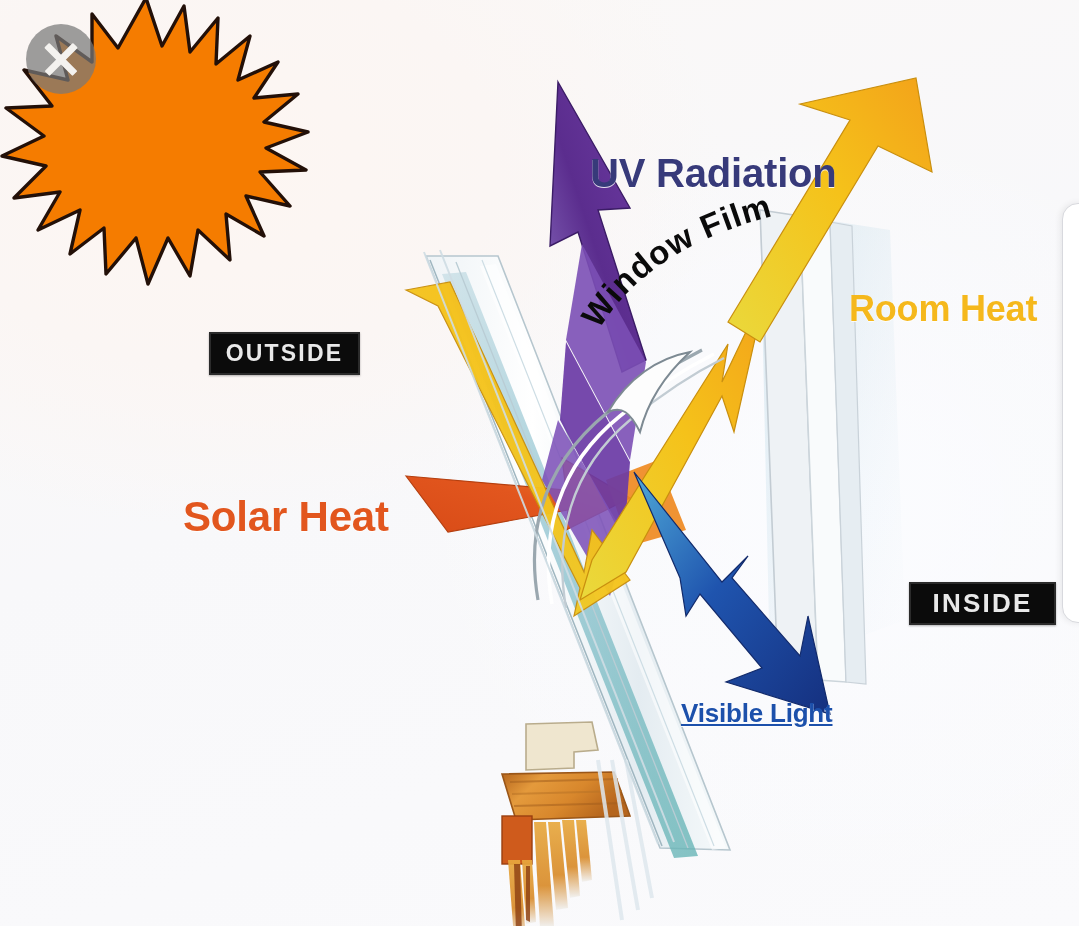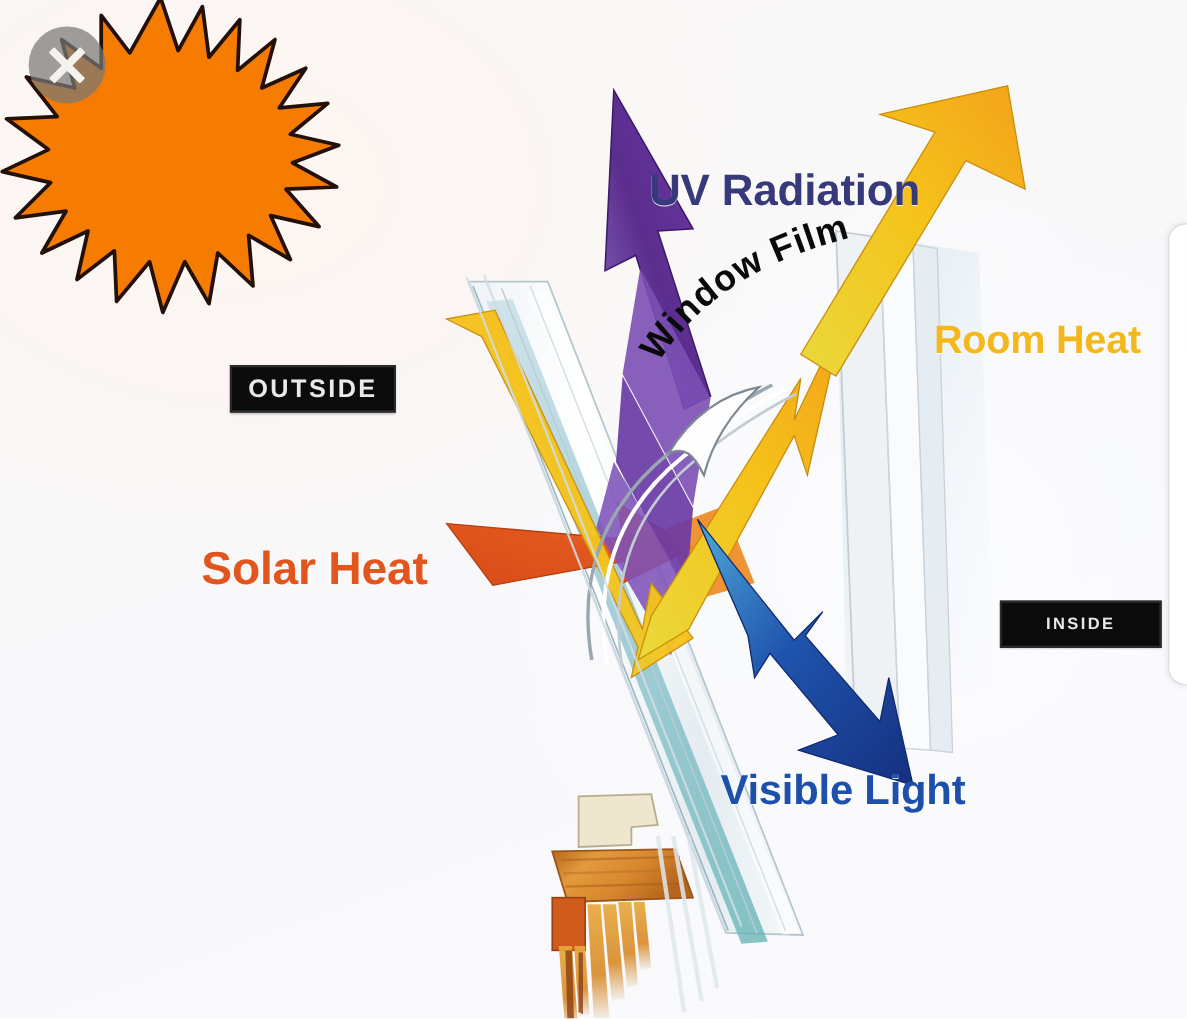--- a/index.html
+++ b/index.html
@@ -43,32 +43,32 @@
   .diagram svg{display:block;width:100%;height:100%;overflow:visible;}
 
   
   .lbl{position:absolute;white-space:nowrap;font-weight:bold;letter-spacing:-.2px;}
   .lbl-uv{left:590px;top:108px;font-size:40px;color:#373a7a;
           text-shadow:0 1px 0 rgba(255,255,255,.85);margin-top:43px;}
   .lbl-room{left:849px;top:288px;font-size:36px;color:#f5b81c;
           text-shadow:0 1px 0 rgba(255,255,255,.8);}
   .lbl-solar{left:183px;top:493px;font-size:42px;color:#e2561e;
           text-shadow:0 1px 0 rgba(255,255,255,.85);}
-  .lbl-visible{left:655px;top:698px;font-size:38px;color:#1c50ab;
-          text-shadow:0 1px 0 rgba(255,255,255,.85);}
+  .lbl-visible{left:681px;top:698px;font-size:26px;color:#1c50ab;
+          text-shadow:0 1px 0 rgba(255,255,255,.85);text-decoration:underline;}
 
   .badge{
     position:absolute;background:#0b0b0b;color:#e9e9e9;font-weight:bold;
     letter-spacing:2.2px;border:2px solid #2b2b2b;
     display:flex;align-items:center;justify-content:center;
     box-shadow:0 1px 2px rgba(0,0,0,.3);
     text-align:right;
   }
   .badge-outside{left:209px;top:332px;width:147px;height:39px;font-size:23px;}
-  .badge-inside{left:909px;top:546px;width:143px;height:39px;font-size:15px;}
+  .badge-inside{left:909px;top:582px;width:143px;height:39px;font-size:26px;}
 
   
   .filmtext{position:absolute;left:590px;top:185px;width:300px;height:180px;pointer-events:none;}
   .filmtext svg{width:100%;height:100%;overflow:visible;}
   .filmtext text{
     font-family:"Liberation Sans",sans-serif;font-weight:bold;font-size:33px;fill:#0a0a0a;
     letter-spacing:1px;
   }
 </style>
 </head>

